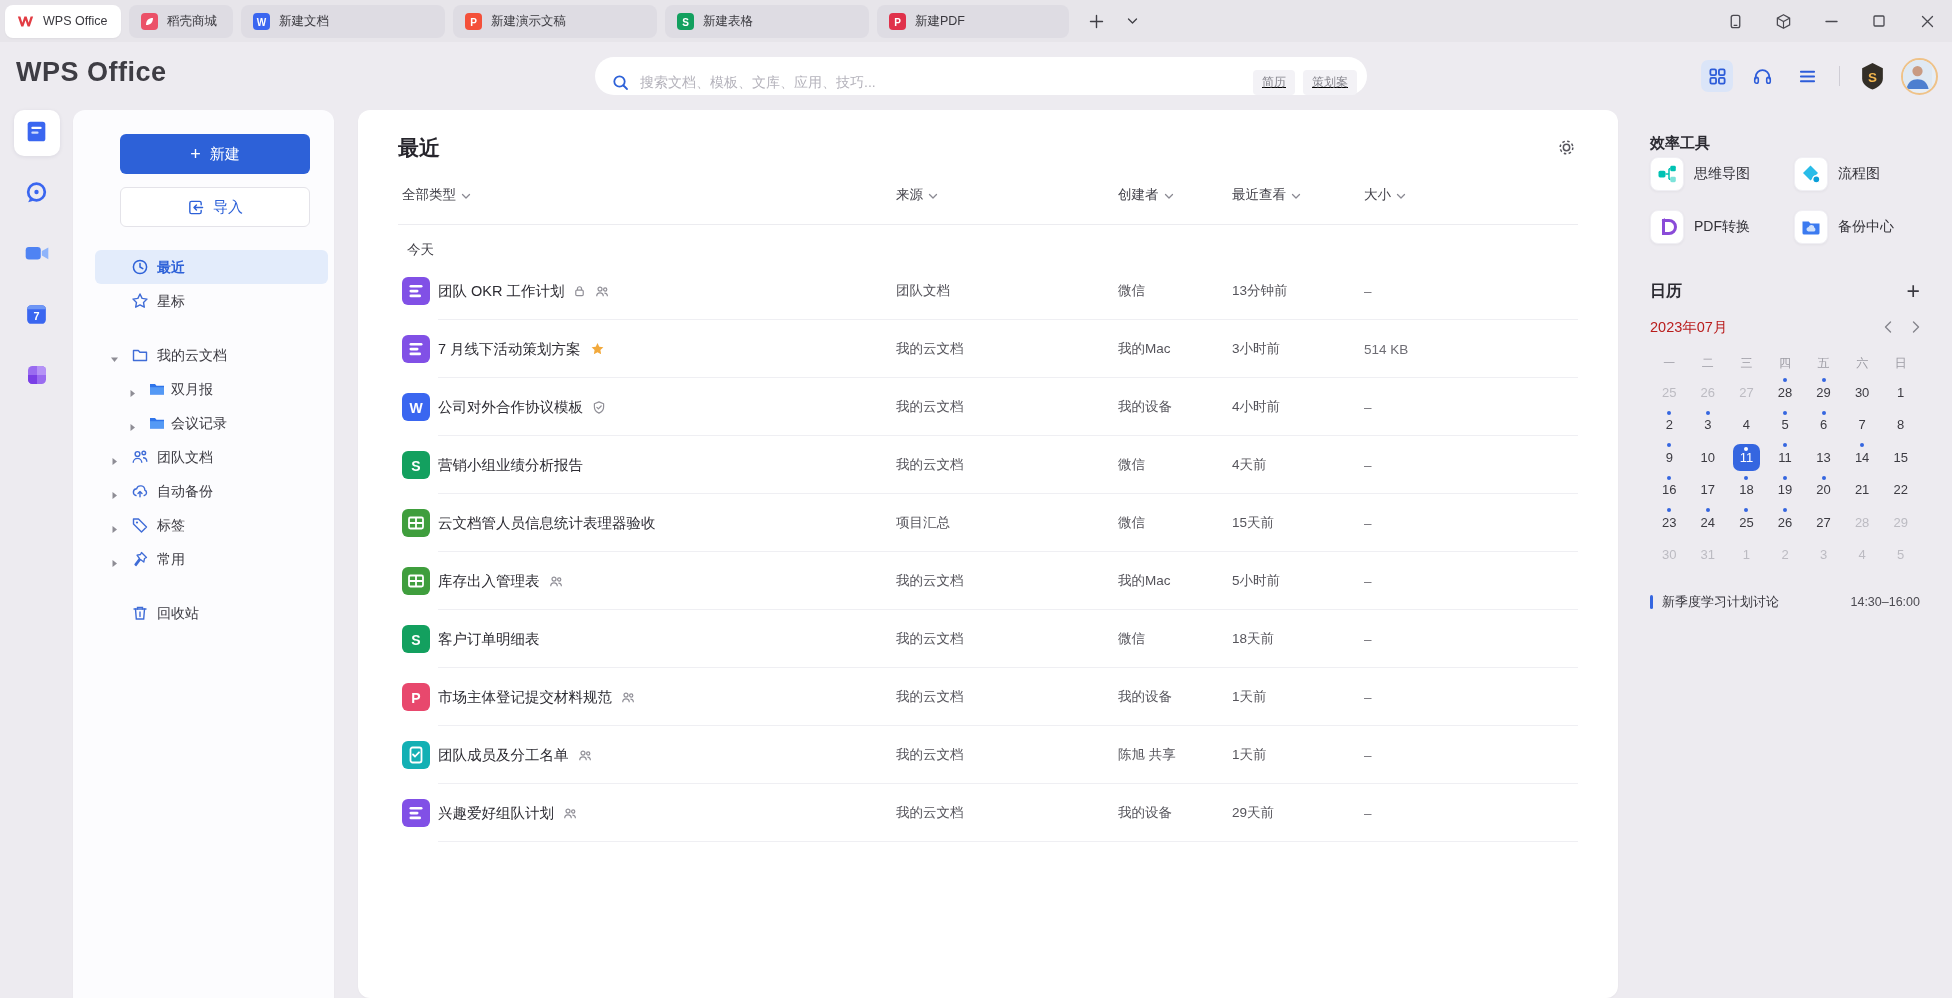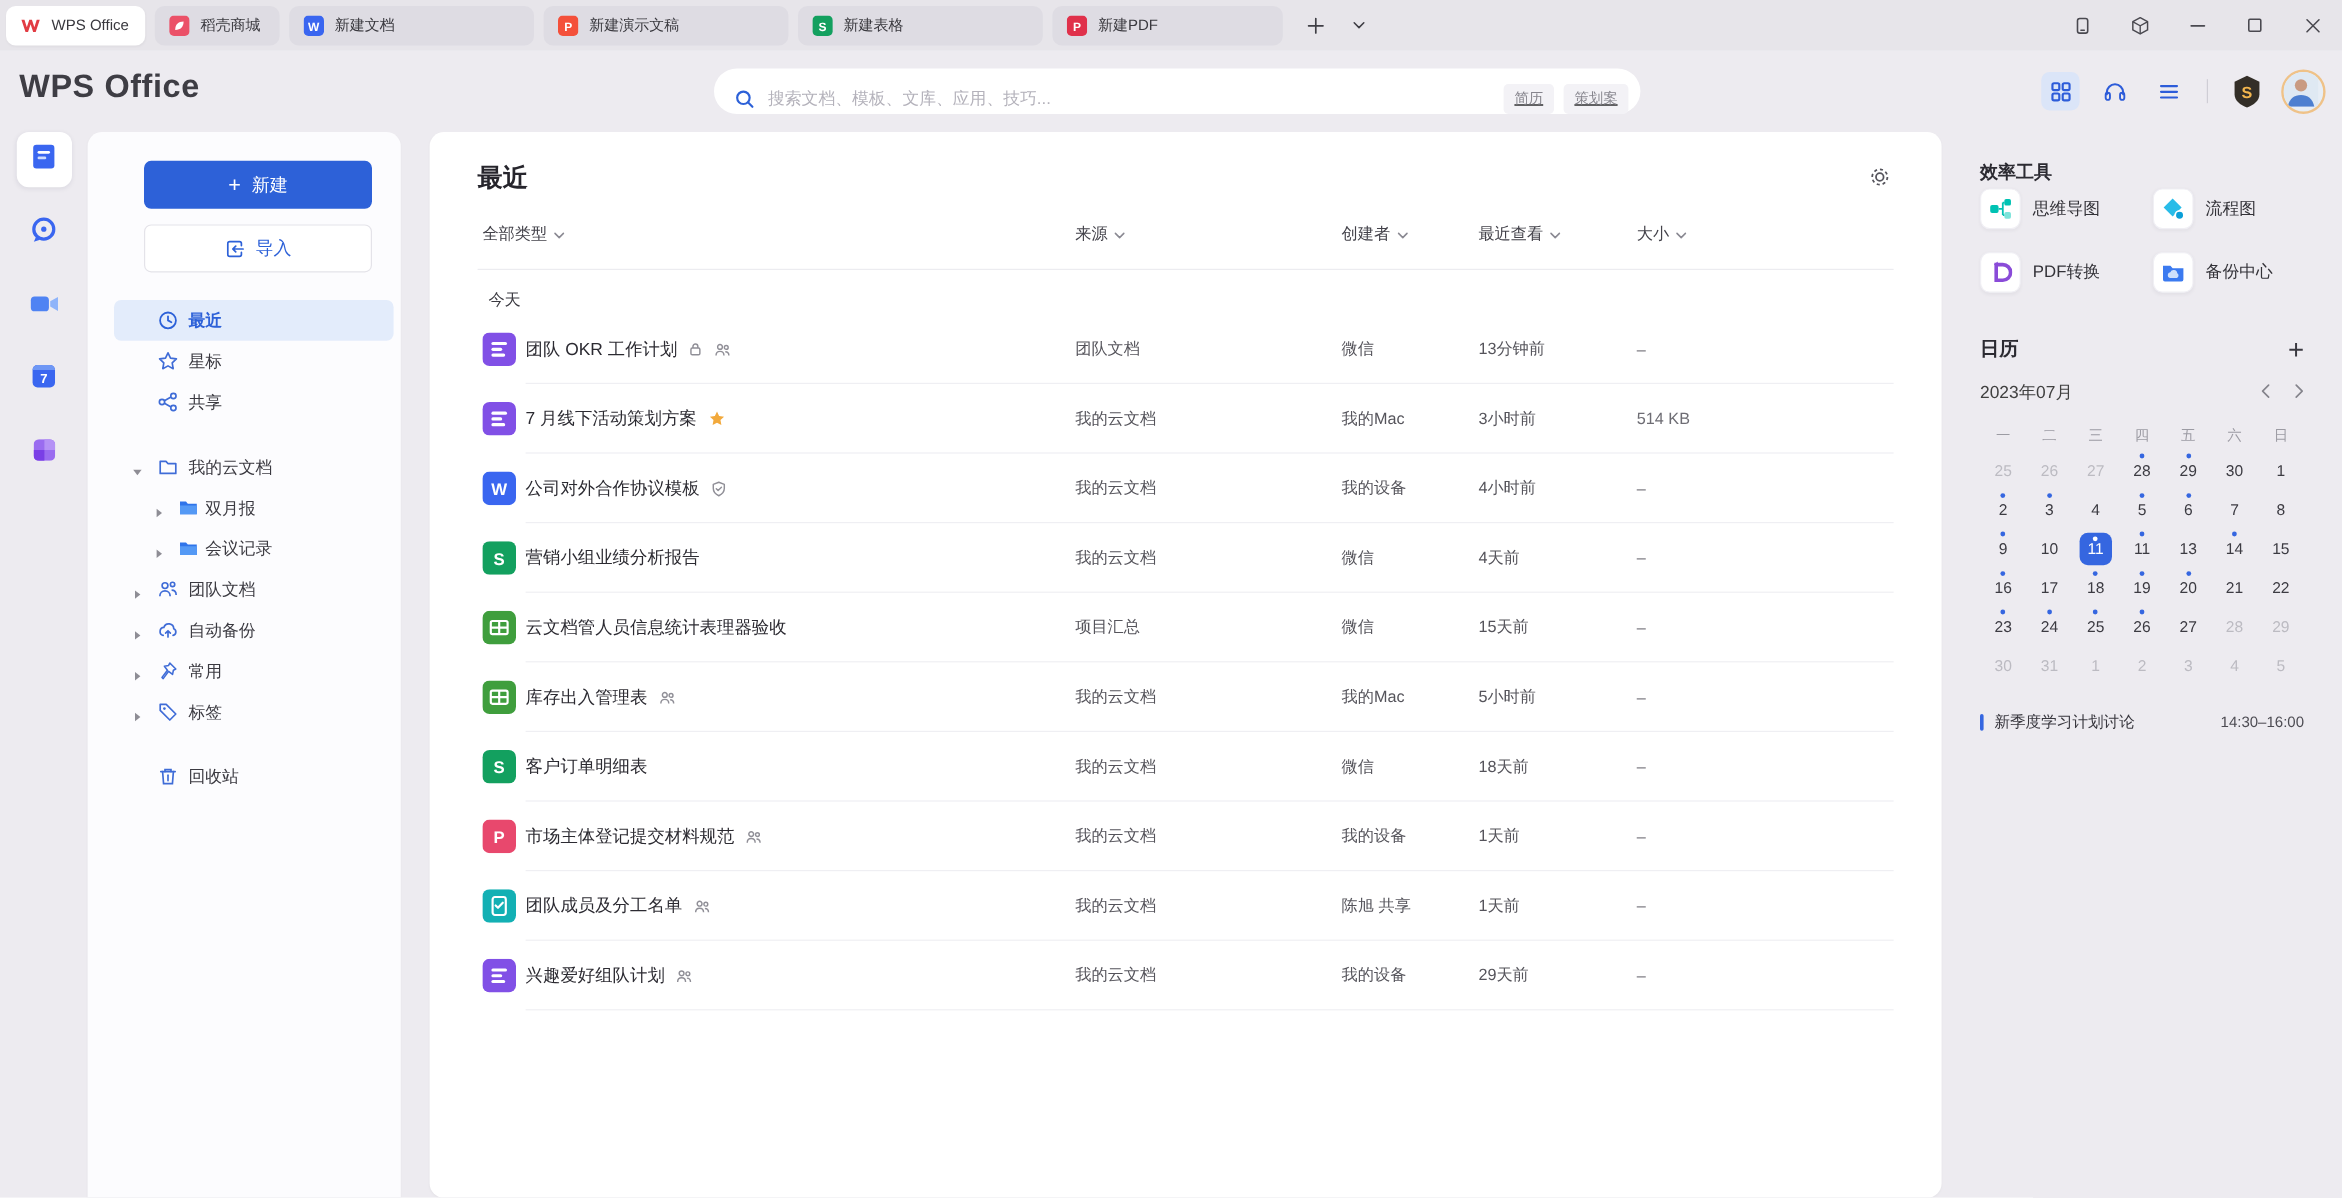--- a/index.html
+++ b/index.html
@@ -70,21 +70,21 @@
   
   .aside{position:absolute;left:1618px;top:110px;width:334px;bottom:0;padding:0 32px;box-sizing:border-box;}
   .tools-title{margin-top:24px;font-size:15px;font-weight:700;color:#2b2a31;}
   .tools-grid{margin-top:4px;display:grid;grid-template-columns:144px 1fr;row-gap:19px;}
   .tool{display:flex;align-items:center;gap:10px;font-size:14px;color:#333238;}
   .tool-tile{width:34px;height:34px;background:#fff;border-radius:8px;display:flex;align-items:center;justify-content:center;border:1px solid #f0eff4;box-shadow:0 1px 3px rgba(30,30,60,.05);box-sizing:border-box;flex:none;}
   .cal-header{margin-top:36px;display:flex;justify-content:space-between;align-items:center;}
   .cal-title{font-size:16px;font-weight:700;color:#2b2a31;}
   .cal-add{font-size:23px;font-weight:300;color:#3a3940;line-height:1;}
   .cal-month-row{margin-top:15px;display:flex;justify-content:space-between;align-items:center;}
-  .cal-month{font-size:14.5px;color:#404040;}
+  .cal-month{font-size:14.5px;color:#b91c1c;}
   .cal-chevrons{display:flex;gap:20px;align-items:center;}
   .cal-grid{display:grid;grid-template-columns:repeat(7,1fr);}
   .cal-grid.head{margin-top:13px;}
   .wd{height:26px;display:flex;align-items:center;justify-content:center;font-size:12px;color:#9c9ba3;}
   .day{height:32.5px;display:flex;align-items:center;justify-content:center;font-size:13px;color:#3c3b42;position:relative;}
   .day.muted{color:#bcbbc2;}
   .dot{position:absolute;top:2px;left:50%;transform:translateX(-50%);width:4px;height:4px;border-radius:50%;background:#3566e0;}
   .daybox{width:27px;height:27px;border-radius:7px;background:#3566e0;color:#fff;display:flex;align-items:center;justify-content:center;position:relative;}
   .daybox .dot{background:#fff;top:3px;}
   .events{margin-top:16px;}
@@ -313,31 +313,20 @@
               <path d="M9 5.6 V9 L11.8 10.6" fill="none" stroke="#2d61d8" stroke-width="1.5" stroke-linecap="round" stroke-linejoin="round"></path>
             </svg></span>
           <span class="nlabel">最近</span>
         </div>
         <div class="nav-item">
           <span class="nicon"><svg width="18" height="18" viewBox="0 0 18 18">
               <path d="M9 2 L11.1 6.4 L16 7.1 L12.5 10.4 L13.3 15.2 L9 12.9 L4.7 15.2 L5.5 10.4 L2 7.1 L6.9 6.4 Z" fill="none" stroke="#3f6cd7" stroke-width="1.4" stroke-linejoin="round"></path>
             </svg></span>
           <span class="nlabel">星标</span>
         </div>
-        <div class="nav-item">
-          <span class="nicon"><svg width="18" height="18" viewBox="0 0 18 18">
-              <g fill="none" stroke="#3f6cd7" stroke-width="1.4">
-                <circle cx="4" cy="9" r="2.2"></circle>
-                <circle cx="13.5" cy="4" r="2.2"></circle>
-                <circle cx="13.5" cy="14" r="2.2"></circle>
-                <path d="M6 8 L11.5 4.9 M6 10 L11.5 13.1"></path>
-              </g>
-            </svg></span>
-          <span class="nlabel">共享</span>
-        </div>
         <div class="nav-spacer"></div>
         <div class="nav-item">
           <span class="expander"><svg width="9" height="9" viewBox="0 0 9 9">
               <path d="M1 2.5 L4.5 7 L8 2.5 Z" fill="#8e8d95"></path>
             </svg></span>
           <span class="nicon"><svg width="18" height="18" viewBox="0 0 18 18">
               <path d="M2.5 14.5 V4.5 h4.8 l1.6 1.8 h6.6 v8.2 Z" fill="none" stroke="#3f6cd7" stroke-width="1.4" stroke-linejoin="round"></path>
             </svg></span>
           <span class="nlabel">我的云文档</span>
         </div>
@@ -383,33 +372,33 @@
               <path d="M5 13.5 a3.4 3.4 0 0 1 .6-6.7 a4.2 4.2 0 0 1 8.2 1.2 a2.9 2.9 0 0 1 -.6 5.5" fill="none" stroke="#3f6cd7" stroke-width="1.4" stroke-linecap="round"></path>
               <path d="M9 14.8 V9.8 M7 11.6 L9 9.6 l2 2" fill="none" stroke="#3f6cd7" stroke-width="1.4" stroke-linecap="round" stroke-linejoin="round"></path>
             </svg></span>
           <span class="nlabel">自动备份</span>
         </div>
         <div class="nav-item">
           <span class="expander"><svg width="9" height="9" viewBox="0 0 9 9">
               <path d="M2.5 1 L7 4.5 L2.5 8 Z" fill="#8e8d95"></path>
             </svg></span>
           <span class="nicon"><svg width="18" height="18" viewBox="0 0 18 18">
-              <path d="M10.5 2.5 L15.5 7.5 L13.5 8.5 L12.8 12 L9.5 9.5 L5 15.5 L4 14.5 L8.5 8.5 L6 5.2 L9.5 4.5 Z" fill="none" stroke="#3f6cd7" stroke-width="1.3" stroke-linejoin="round"></path>
-            </svg></span>
-          <span class="nlabel">常用</span>
+              <path d="M2.5 8 V3 h5 l8 8 l-5 5 z" fill="none" stroke="#3f6cd7" stroke-width="1.4" stroke-linejoin="round"></path>
+              <circle cx="6" cy="6.5" r="1.1" fill="#3f6cd7"></circle>
+            </svg></span>
+          <span class="nlabel">标签</span>
         </div>
         <div class="nav-item">
           <span class="expander"><svg width="9" height="9" viewBox="0 0 9 9">
               <path d="M2.5 1 L7 4.5 L2.5 8 Z" fill="#8e8d95"></path>
             </svg></span>
           <span class="nicon"><svg width="18" height="18" viewBox="0 0 18 18">
-              <path d="M2.5 8 V3 h5 l8 8 l-5 5 z" fill="none" stroke="#3f6cd7" stroke-width="1.4" stroke-linejoin="round"></path>
-              <circle cx="6" cy="6.5" r="1.1" fill="#3f6cd7"></circle>
-            </svg></span>
-          <span class="nlabel">标签</span>
+              <path d="M10.5 2.5 L15.5 7.5 L13.5 8.5 L12.8 12 L9.5 9.5 L5 15.5 L4 14.5 L8.5 8.5 L6 5.2 L9.5 4.5 Z" fill="none" stroke="#3f6cd7" stroke-width="1.3" stroke-linejoin="round"></path>
+            </svg></span>
+          <span class="nlabel">常用</span>
         </div>
         <div class="nav-spacer"></div>
         <div class="nav-item">
           <span class="nicon"><svg width="18" height="18" viewBox="0 0 18 18">
               <g fill="none" stroke="#3f6cd7" stroke-width="1.4" stroke-linecap="round">
                 <path d="M3 5 h12"></path>
                 <path d="M6.5 5 V3.4 h5 V5"></path>
                 <path d="M4.5 5 l.8 10 h7.4 L13.5 5"></path>
                 <path d="M9 8 v4.5"></path>
               </g>

